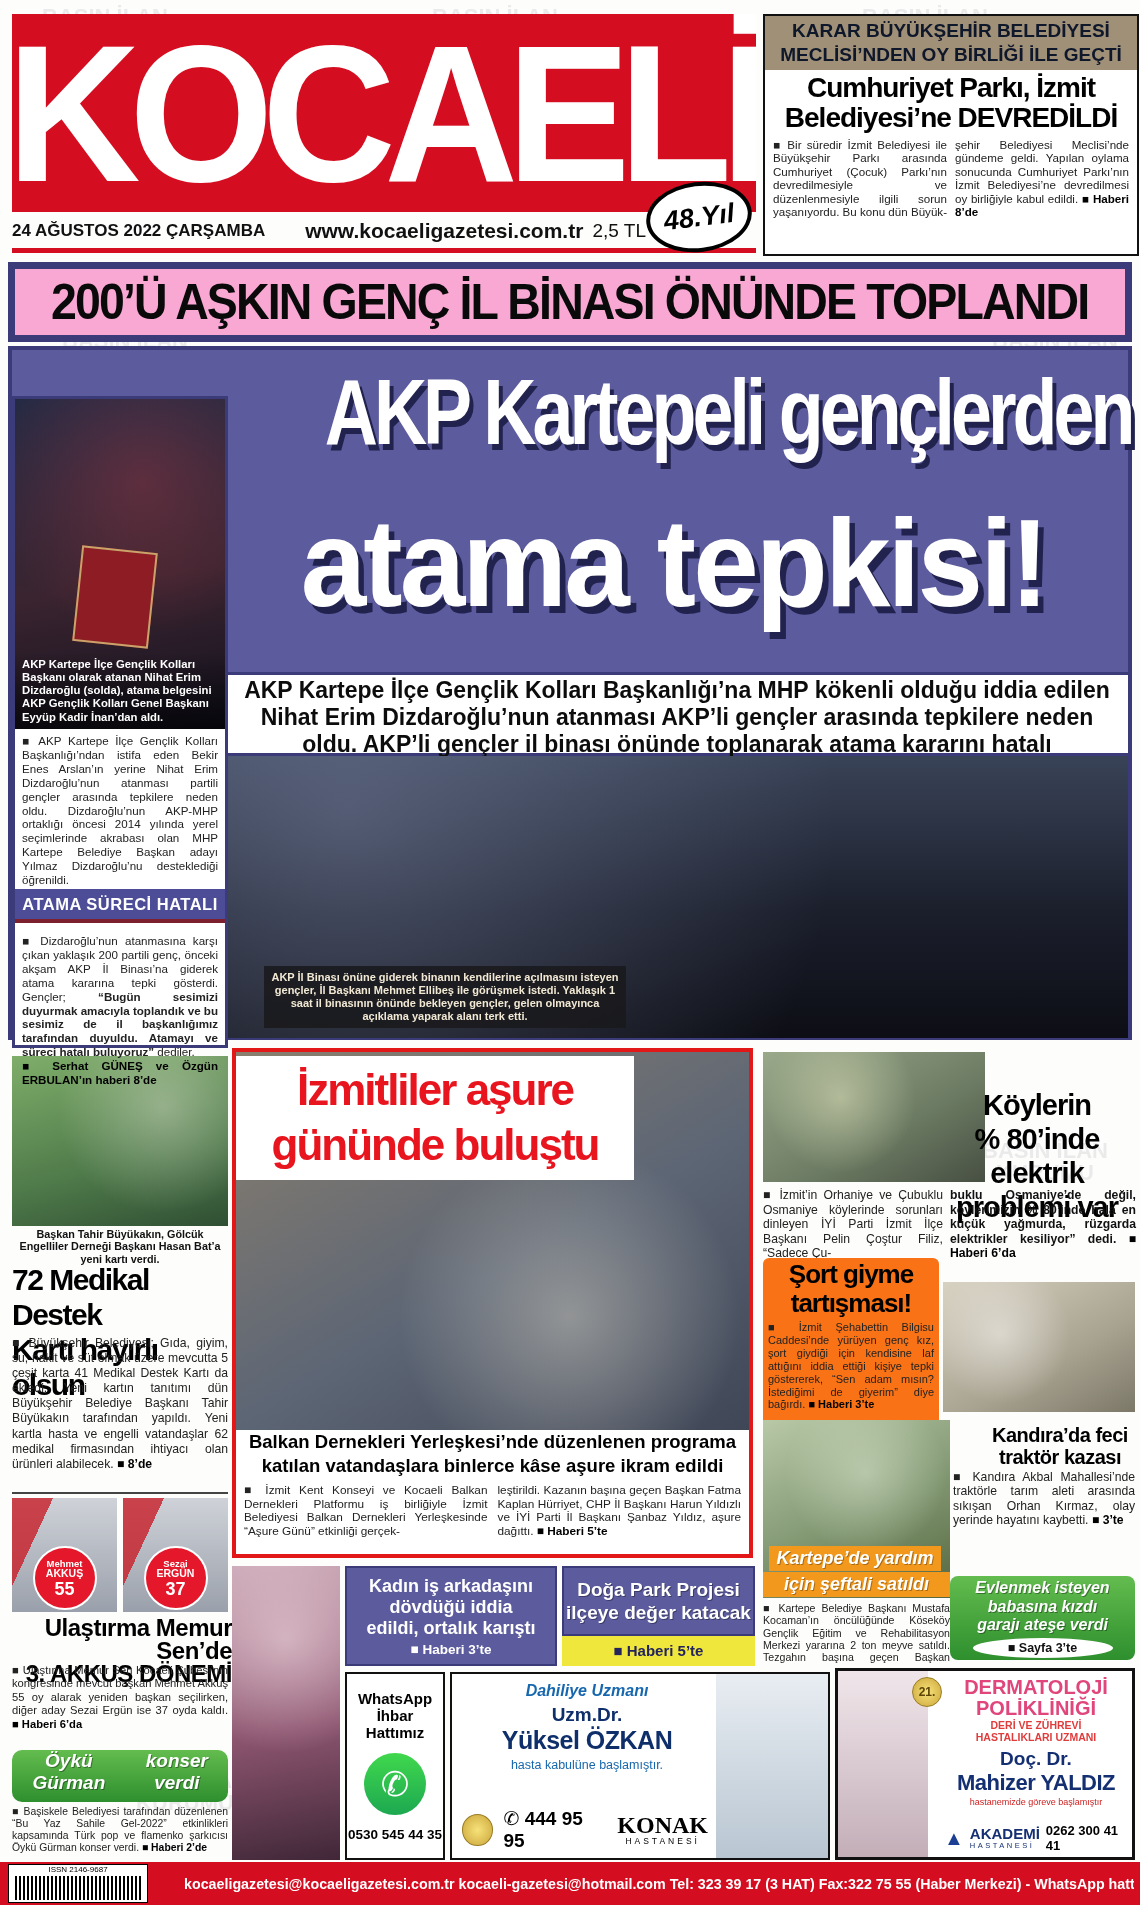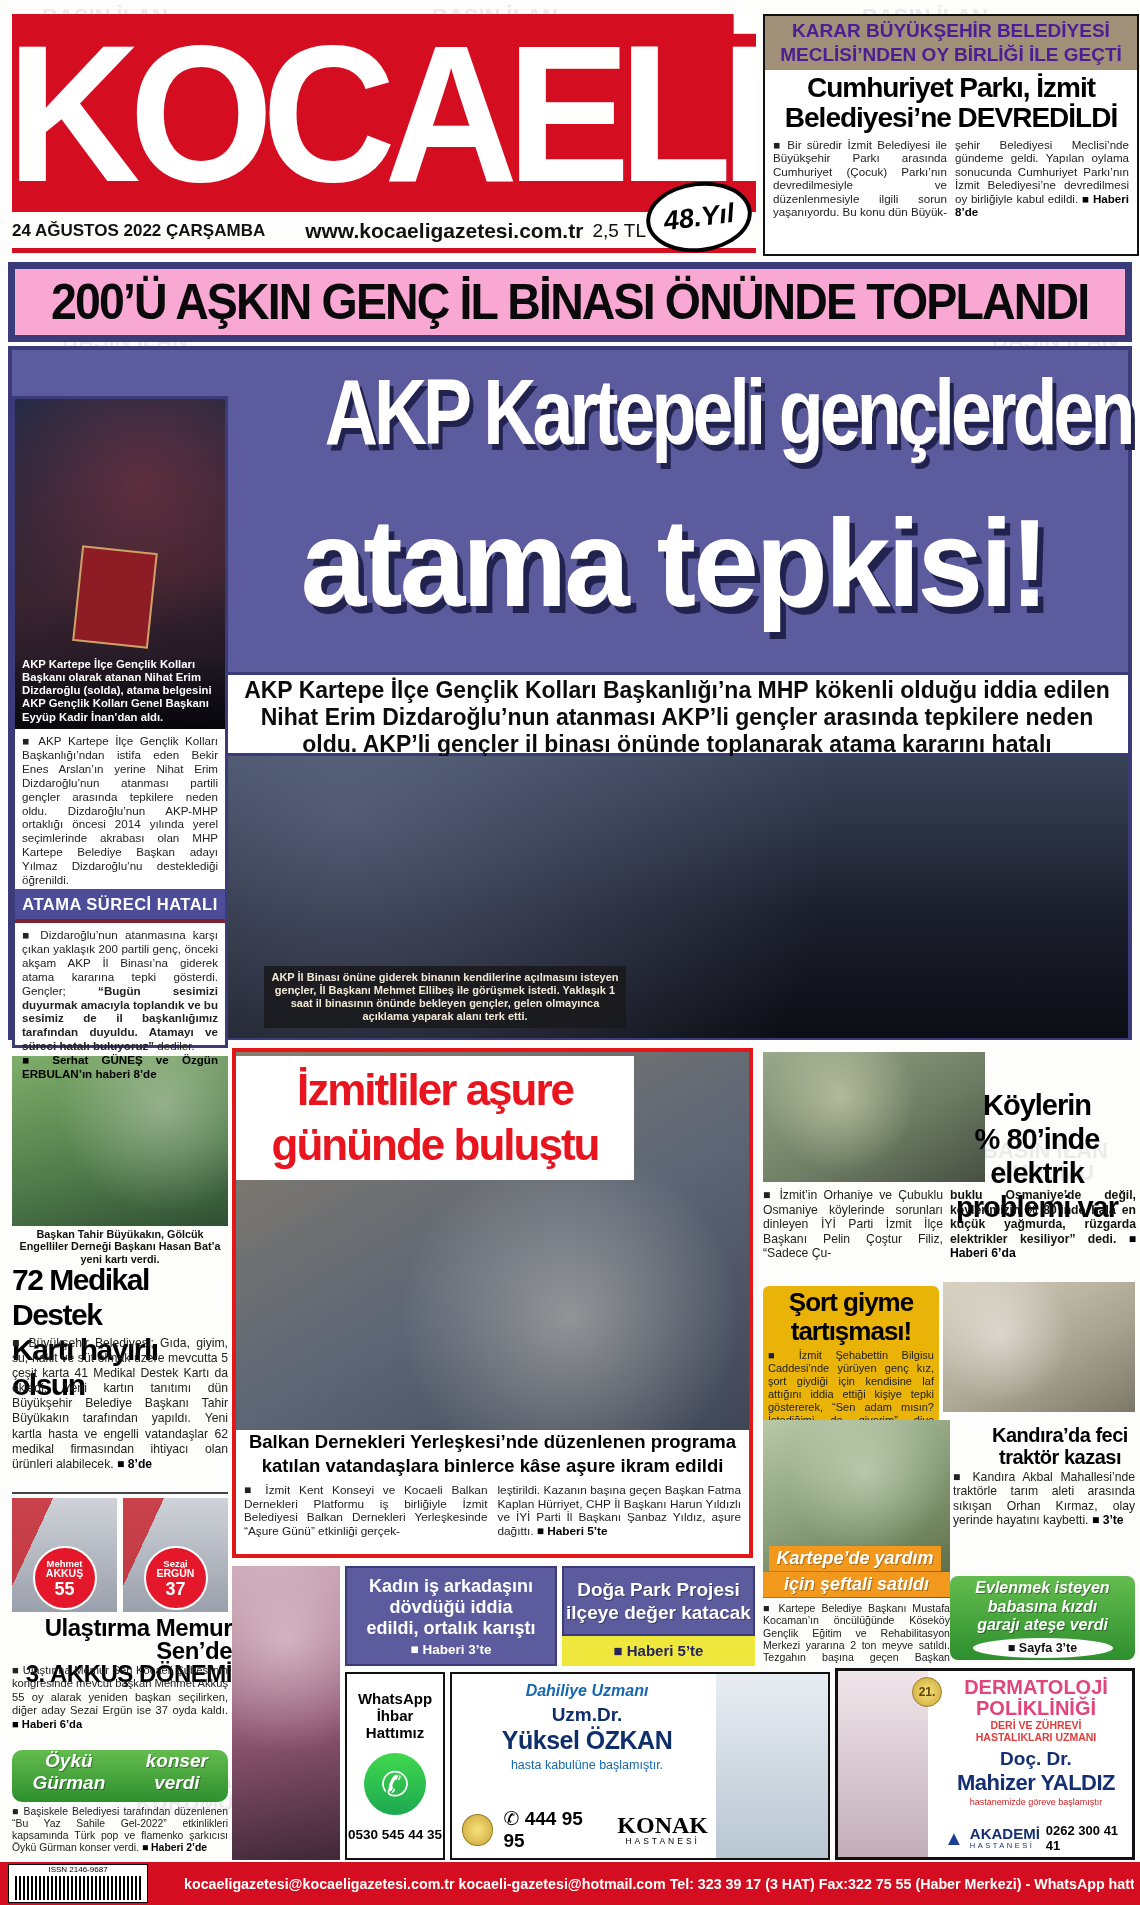--- a/index.html
+++ b/index.html
@@ -19,21 +19,21 @@
   #dateline .date{font-size:17px;font-weight:800;color:#111;}
   #dateline .site{font-size:21px;font-weight:800;color:#111;margin-left:40px;}
   #dateline .price{font-size:19px;color:#111;margin-left:auto;margin-right:110px;}
   #yearbadge{left:646px;top:182px;width:98px;height:62px;background:#fff;border:4px solid #000;
              border-radius:50%;z-index:3;display:flex;align-items:center;justify-content:center;
              transform:rotate(-7deg);font-size:27px;font-weight:800;font-style:italic;}
   #redrule{left:12px;top:248px;width:744px;height:5px;background:#d40d20;z-index:2;}
 
   
   #topright{left:763px;top:14px;width:372px;height:238px;border:2px solid #111;background:#fff;z-index:2;}
-  #topright .kicker{background:#9f9077;color:#4c1d95;font-weight:800;font-size:19px;line-height:24px;
+  #topright .kicker{background:#9f9077;color:#0f172a;font-weight:800;font-size:19px;line-height:24px;
                     text-align:center;padding:3px 0;}
   #topright .hl{font-weight:800;font-size:28px;line-height:30px;text-align:center;color:#000;
                 letter-spacing:-1px;padding-top:3px;}
   #topright .cols{display:flex;gap:8px;padding:5px 8px;}
   #topright .col{width:50%;font-size:11.6px;line-height:13.4px;text-align:justify;color:#222;}
   .more{font-weight:800;color:#000;}
 
   
   #banner{left:8px;top:262px;width:1124px;height:80px;background:#f9a8d4;border:7px solid #3b3b79;
           box-sizing:border-box;display:flex;align-items:center;justify-content:center;z-index:2;}
@@ -67,21 +67,21 @@
                background:radial-gradient(circle at 60% 25%,rgba(180,60,70,.35),transparent 55%),
                           linear-gradient(170deg,#232a44,#3a2430 55%,#12121e);overflow:hidden;}
   #leftcol .folder{position:absolute;left:62px;top:150px;width:72px;height:92px;background:#8e1c24;
                    transform:rotate(6deg);border:2px solid #c9a36a;}
   #leftcol .phcap{position:absolute;left:0;bottom:0;width:100%;box-sizing:border-box;padding:5px 7px;
                   color:#fff;font-weight:700;font-size:11.3px;line-height:13.3px;
                   background:linear-gradient(transparent,rgba(0,0,0,.65));}
   #leftcol .b1{padding:5px 7px 2px;font-size:11.6px;line-height:13.9px;text-align:justify;color:#222;}
   #leftcol .sub{height:30px;background:#4d4d97;border-bottom:4px solid #7c1f2e;color:#fff;
                 font-weight:800;font-size:16.5px;line-height:30px;text-align:center;letter-spacing:.5px;}
-  #leftcol .b2{padding:5px 7px;font-size:11.6px;line-height:13.9px;text-align:justify;color:#222;}
+  #leftcol .b2{padding:11px 7px;font-size:11.6px;line-height:13.9px;text-align:justify;color:#222;}
   #leftcol .byl{font-weight:800;color:#000;}
 
   
   #wheelphoto{left:12px;top:1056px;width:216px;height:170px;
               background:radial-gradient(circle at 70% 30%,rgba(230,230,220,.4),transparent 55%),
                          linear-gradient(165deg,#7fae6a,#4f7a4a 60%,#2f4f33);z-index:2;}
   #wheelcap{left:12px;top:1228px;width:216px;height:34px;font-weight:800;font-size:10.8px;
             line-height:12.4px;text-align:center;color:#111;z-index:2;}
   #h41{left:12px;top:1262px;width:216px;z-index:2;font-weight:800;font-size:30px;line-height:35px;
        letter-spacing:-1.5px;color:#000;}
@@ -169,22 +169,22 @@
   #koylerph{left:763px;top:1052px;width:222px;height:130px;
             background:radial-gradient(circle at 35% 35%,rgba(240,240,200,.45),transparent 45%),
                        linear-gradient(150deg,#9aa98a,#6b7a62 60%,#474f42);z-index:2;}
   #koylerhl{left:938px;top:1088px;width:198px;z-index:2;text-align:center;font-weight:800;
             font-size:29px;line-height:34px;letter-spacing:-1px;color:#000;}
   #koylerb1{left:763px;top:1188px;width:180px;height:76px;font-size:12.2px;line-height:14.5px;
             text-align:justify;color:#222;z-index:2;}
   #koylerb2{left:950px;top:1188px;width:186px;height:76px;font-size:12.2px;line-height:14.5px;
             font-weight:800;text-align:justify;color:#111;z-index:2;}
 
-  #sortbox{left:763px;top:1258px;width:176px;height:168px;background:#eab308;border-radius:6px;
-           z-index:2;padding:2px 5px;box-sizing:border-box;margin-top:28px;}
+  #sortbox{left:763px;top:1258px;width:176px;height:168px;background:#f97316;border-radius:6px;
+           z-index:2;padding:2px 5px;box-sizing:border-box;}
   #sortbox .hl{font-weight:800;font-size:26px;line-height:29px;text-align:center;letter-spacing:-1px;color:#000;}
   #sortbox .bd{font-size:11px;line-height:12.9px;text-align:justify;color:#222;margin-top:3px;}
   #sortph{left:943px;top:1282px;width:192px;height:130px;
           background:radial-gradient(circle at 30% 40%,rgba(255,255,255,.45),transparent 45%),
                      linear-gradient(150deg,#d8d2c2,#a8a290 60%,#7c7868);z-index:2;}
 
   #seftaliph{left:763px;top:1420px;width:187px;height:178px;
              background:radial-gradient(circle at 55% 30%,rgba(240,250,230,.4),transparent 50%),
                         linear-gradient(155deg,#b9c9a8,#7f9570 55%,#55663f);z-index:2;}
   .ostrip{position:absolute;background:#f2991d;color:#fff;font-weight:800;font-style:italic;

